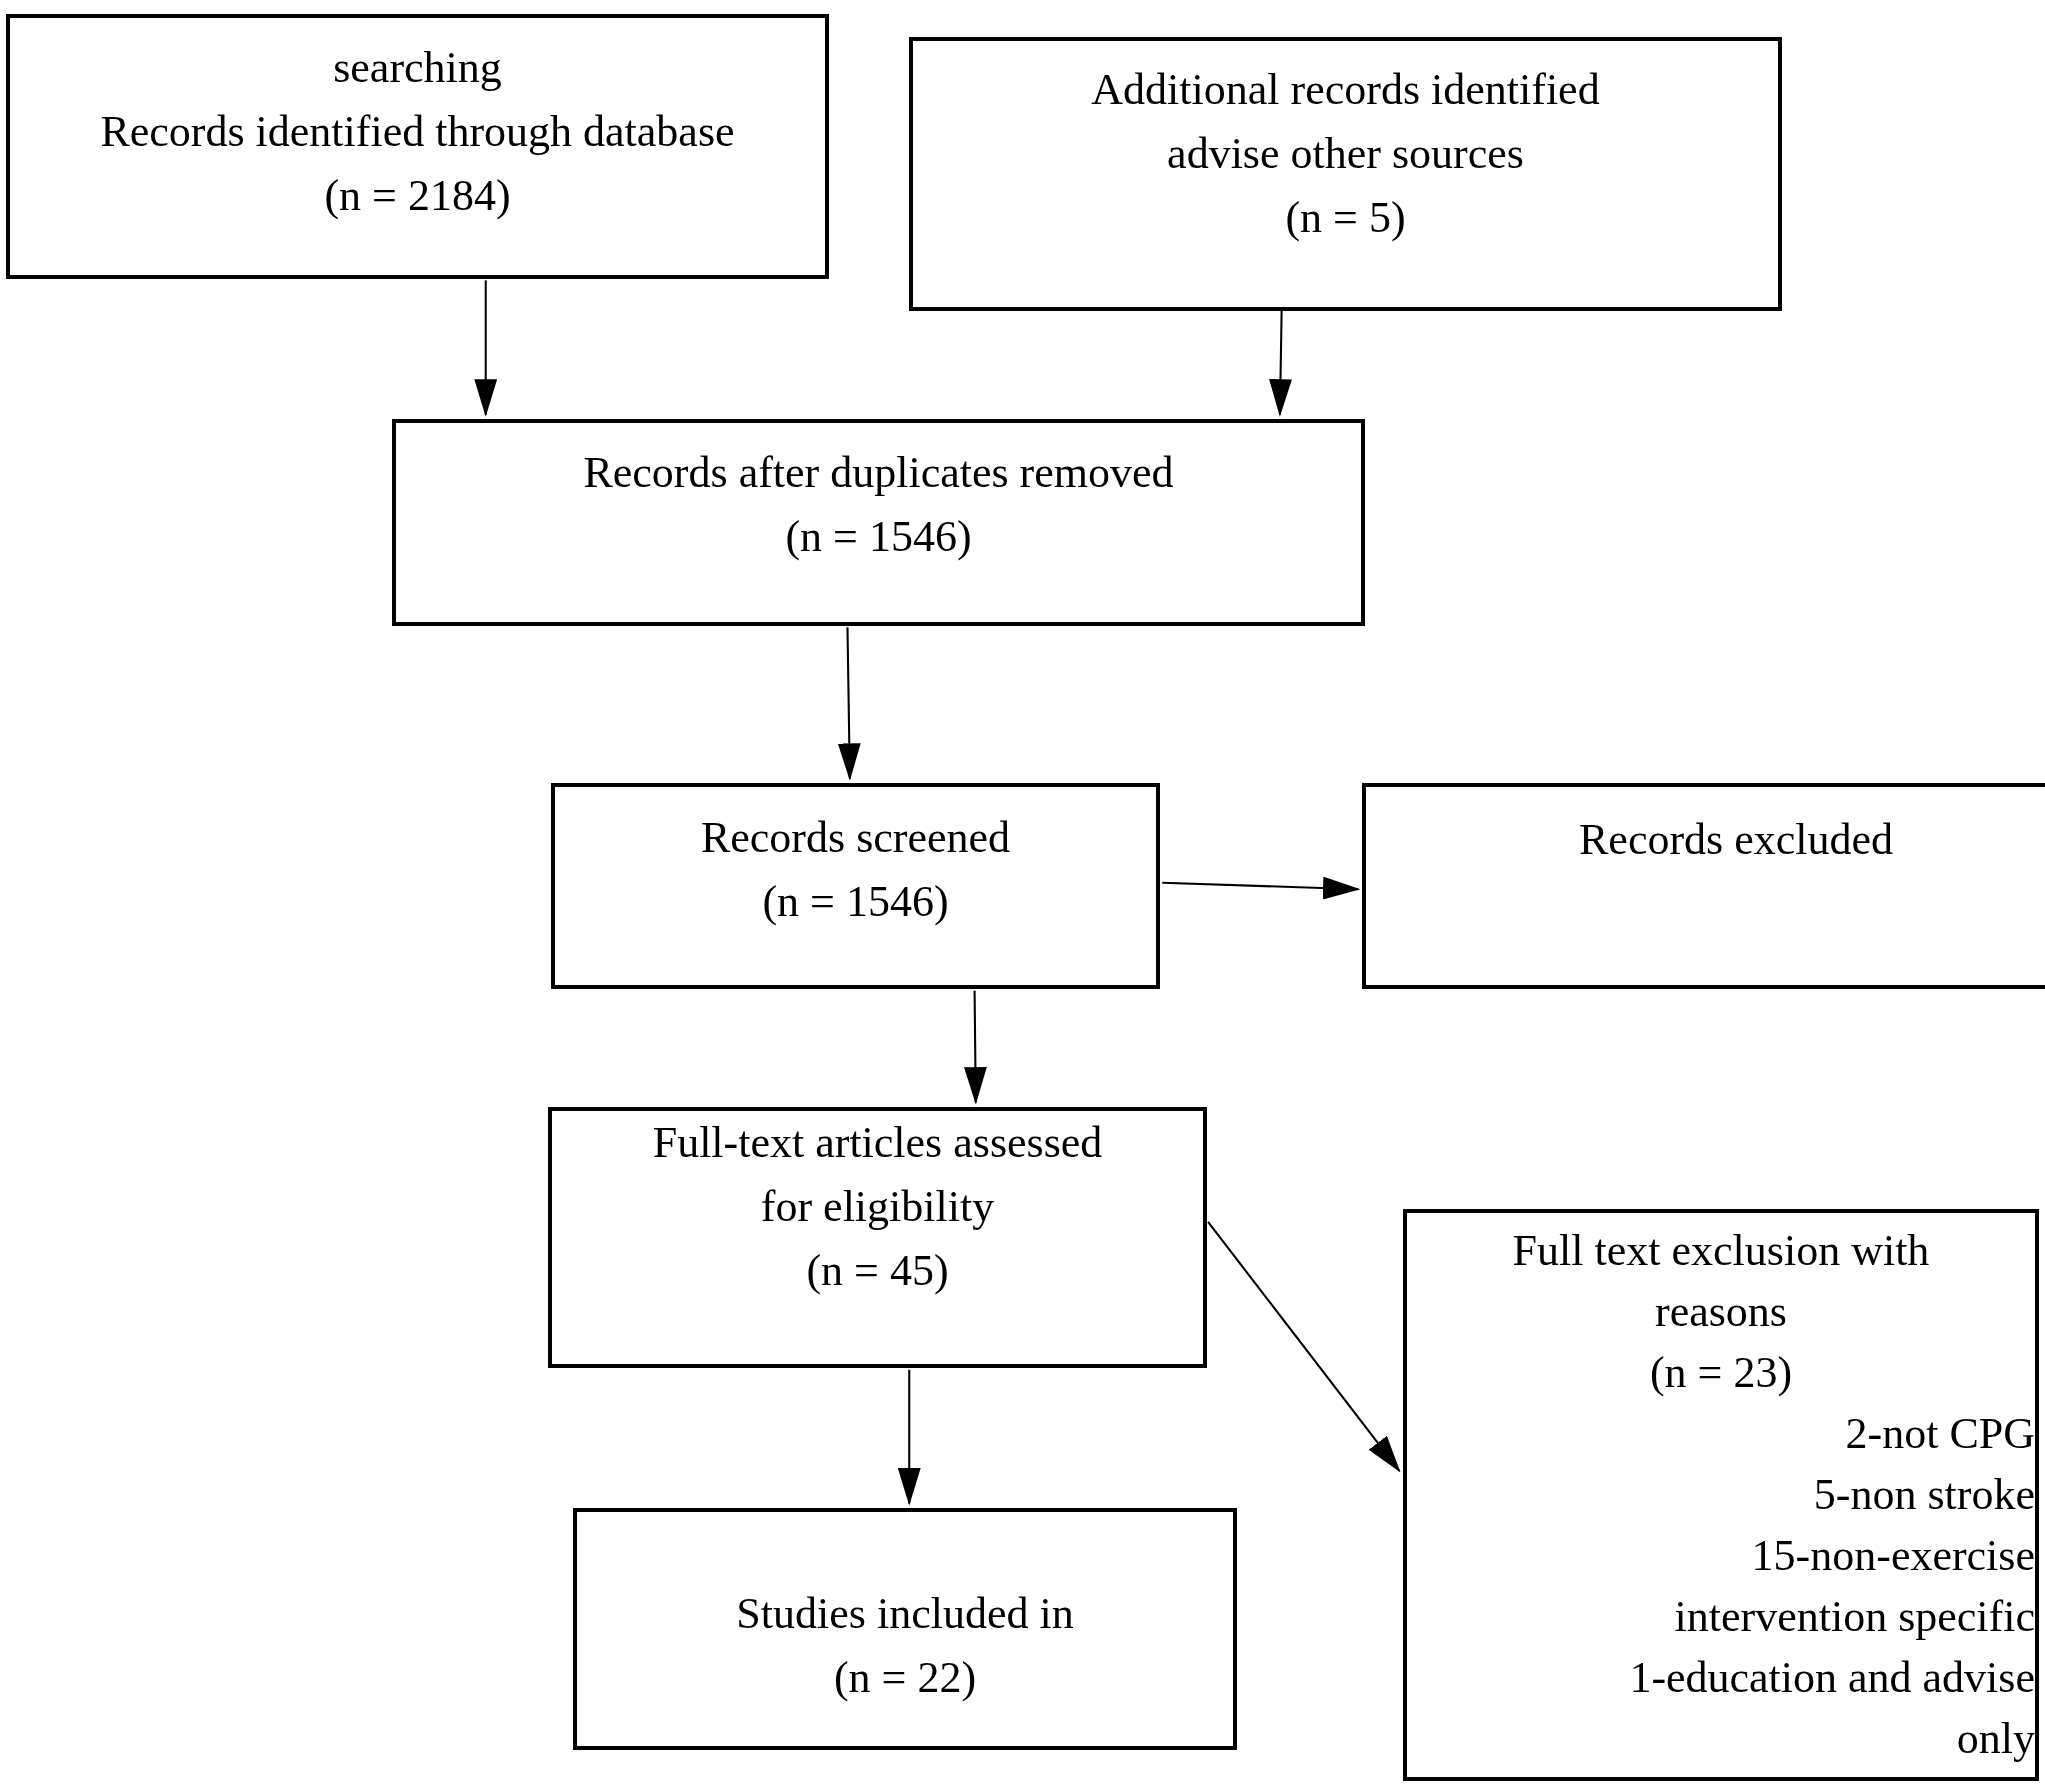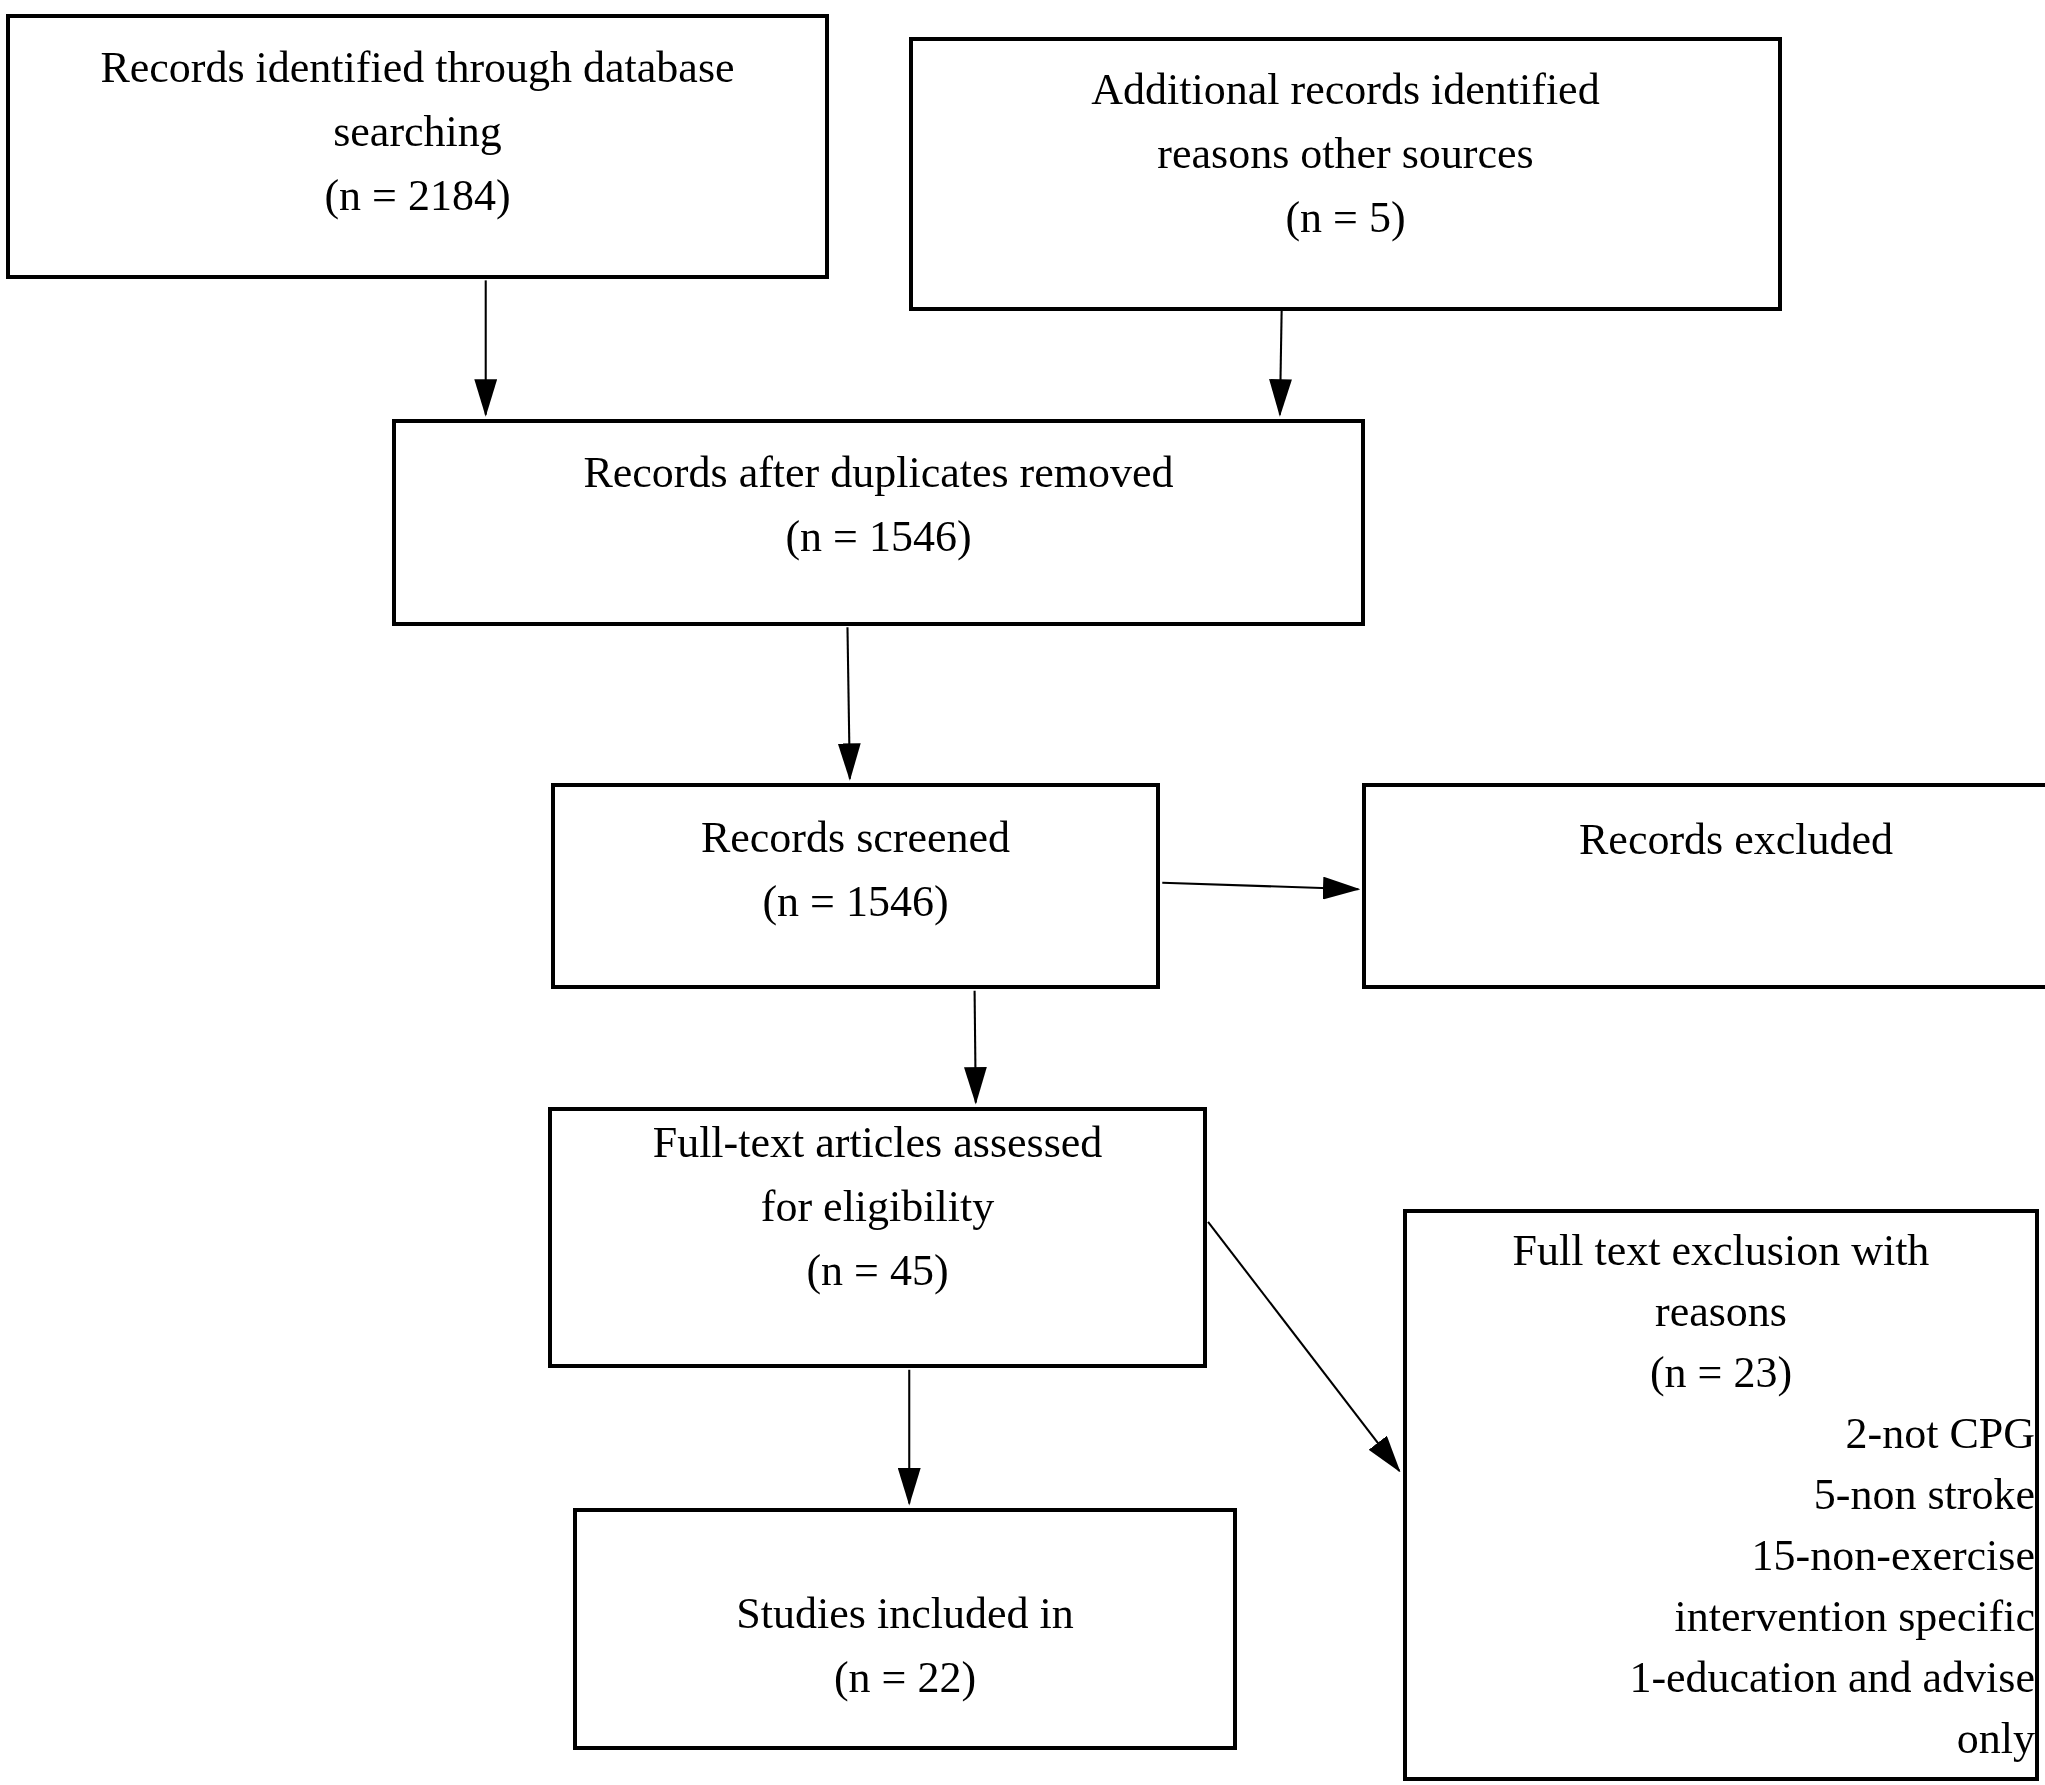--- a/index.html
+++ b/index.html
@@ -66,28 +66,28 @@
     <line x1="817" y1="472" x2="817" y2="698" stroke="#000" stroke-width="3.5" marker-end="url(#ah)"></line>
     <line x1="2157" y1="518" x2="2154" y2="698" stroke="#000" stroke-width="3.5" marker-end="url(#ah)"></line>
     <line x1="1426" y1="1056" x2="1430" y2="1311" stroke="#000" stroke-width="3.5" marker-end="url(#ah)"></line>
     <line x1="1956" y1="1486" x2="2286" y2="1497" stroke="#000" stroke-width="3.5" marker-end="url(#ah)"></line>
     <line x1="1640" y1="1668" x2="1642" y2="1856" stroke="#000" stroke-width="3.5" marker-end="url(#ah)"></line>
     <line x1="1530" y1="2306" x2="1530" y2="2531" stroke="#000" stroke-width="3.5" marker-end="url(#ah)"></line>
     <line x1="2033" y1="2057" x2="2355" y2="2476" stroke="#000" stroke-width="3.5" marker-end="url(#ah)"></line>
   </svg>
 
   <div class="flow-box box-identified">
+    <div class="line">searching</div>
     <div class="line">Records identified through database</div>
-    <div class="line">searching</div>
     <div class="line">(n = 2184)</div>
   </div>
 
   <div class="flow-box box-additional">
     <div class="line">Additional records identified</div>
-    <div class="line">reasons other sources</div>
+    <div class="line">advise other sources</div>
     <div class="line">(n = 5)</div>
   </div>
 
   <div class="flow-box box-duplicates">
     <div class="line">Records after duplicates removed</div>
     <div class="line">(n = 1546)</div>
   </div>
 
   <div class="flow-box box-screened">
     <div class="line">Records screened</div>

